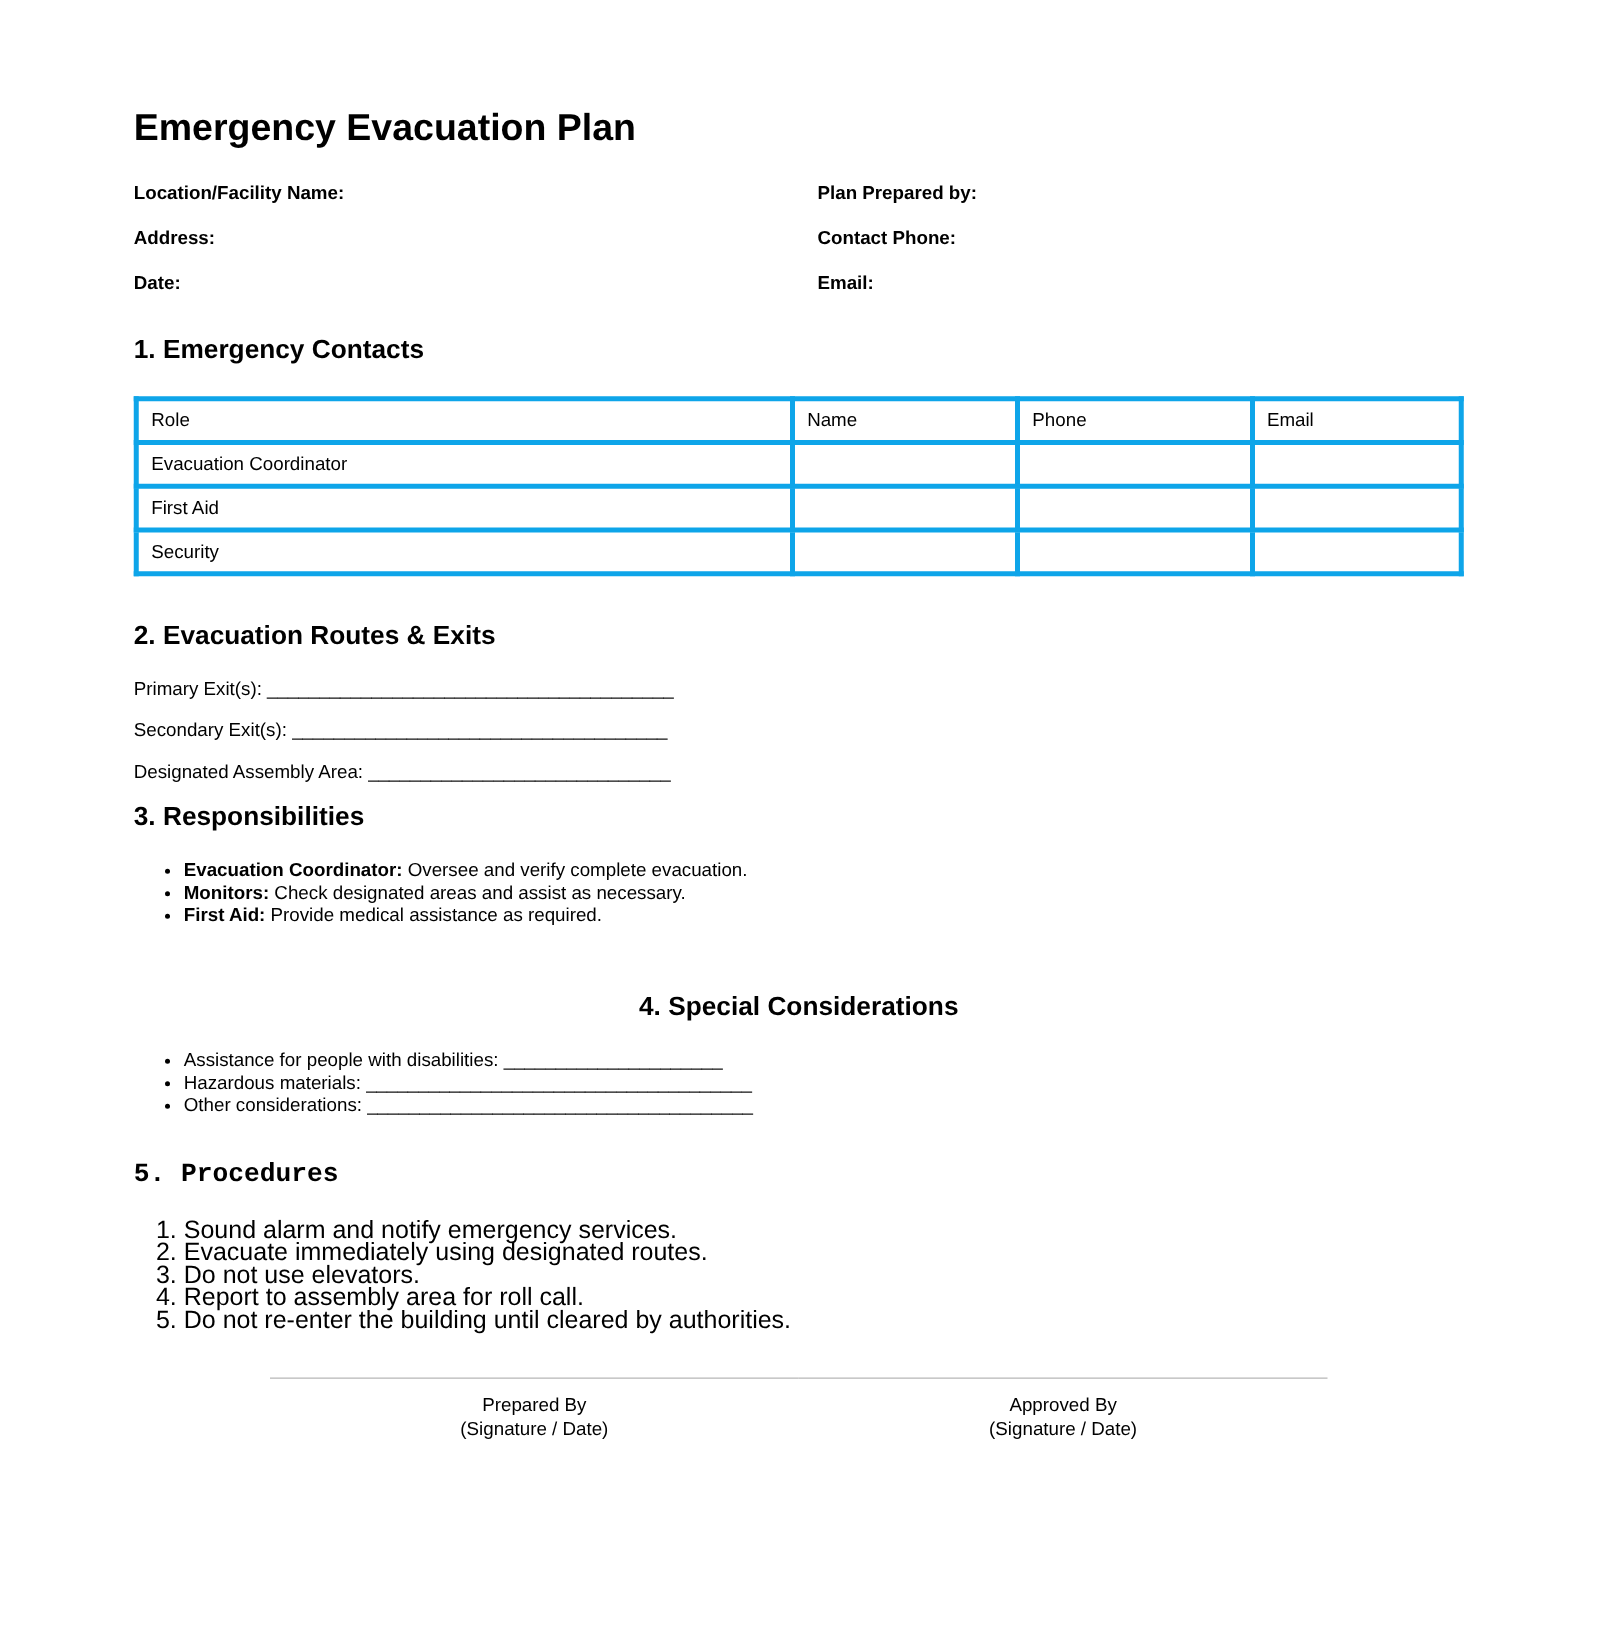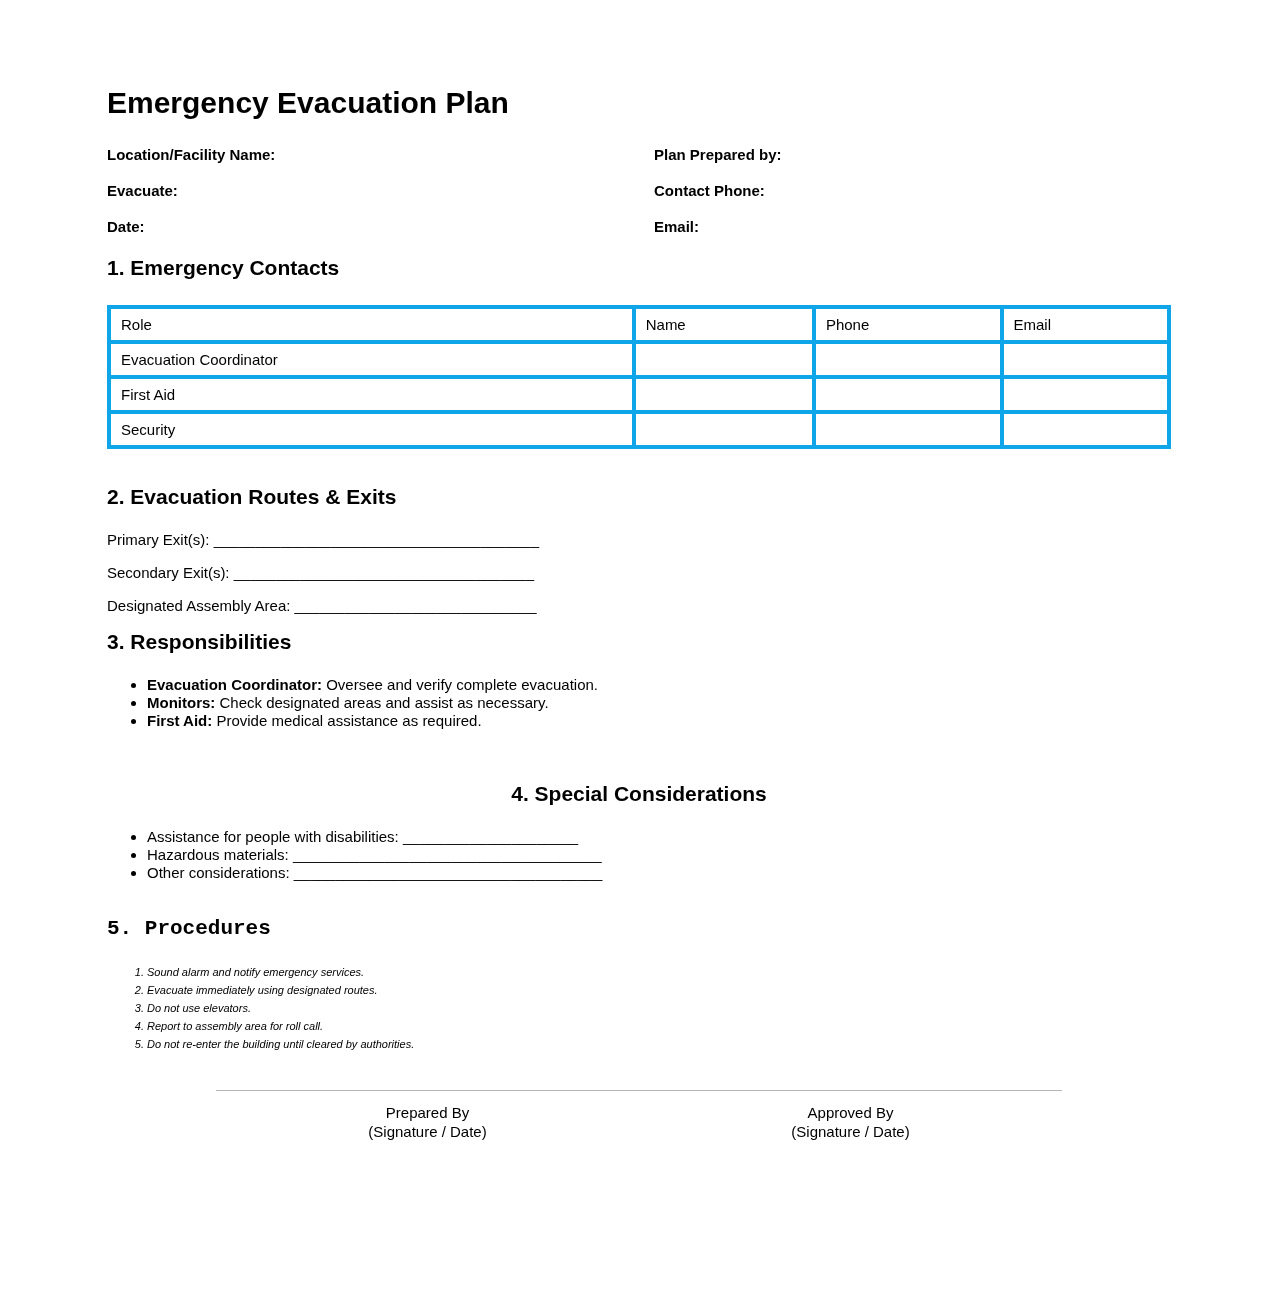--- a/index.html
+++ b/index.html
@@ -29,21 +29,21 @@
     font-size: 15px;
     line-height: 17px;
     margin: 0 0 19px 0;
   }
   h2.section-heading {
     font-size: 21px;
     font-weight: bold;
     line-height: 24px;
     margin: 0 0 22px 0;
   }
-  h2.s1 { margin-top: 2px; margin-bottom: 0; }
+  h2.s1 { margin-top: 14px; margin-bottom: 0; }
   h2.s2 { margin-top: 36px; }
   h2.s3 { }
   h2.s4 { margin-top: 52px; text-align: center; }
   h2.s5 { margin-top: 35px; font-family: Liberation Mono, monospace; }
   table.contacts-table {
     width: 1064px;
     margin-top: 25px;
     border-collapse: collapse;
     table-layout: fixed;
   }
@@ -66,23 +66,22 @@
     line-height: 17px;
     margin: 0 0 16px 0;
   }
   ul.doc-bullets {
     margin: 0; padding-left: 40px;
     font-size: 15px;
     line-height: 18px;
   }
   ol.doc-numbered {
     margin: 0; padding-left: 40px;
-    font-size: 11px;
+    font-size: 20px;
     line-height: 18px;
-    font-style: italic;
   }
   .term { font-weight: bold; }
   .signatures {
     display: flex;
     justify-content: center;
     margin-top: 37px;
   }
   .sig-block { width: 423px; text-align: center; }
   .sig-line {
     border: none;
@@ -95,21 +94,21 @@
 </head>
 <body>
 
 <div class="page">
 
   <h1 class="doc-title">Emergency Evacuation Plan</h1>
 
   <div class="meta-grid">
     <div class="meta-col-left">
       <p class="meta-field">Location/Facility Name:</p>
-      <p class="meta-field">Evacuate:</p>
+      <p class="meta-field">Address:</p>
       <p class="meta-field">Date:</p>
     </div>
     <div class="meta-col-right">
       <p class="meta-field">Plan Prepared by:</p>
       <p class="meta-field">Contact Phone:</p>
       <p class="meta-field">Email:</p>
     </div>
   </div>
 
   <h2 class="section-heading s1">1. Emergency Contacts</h2>

